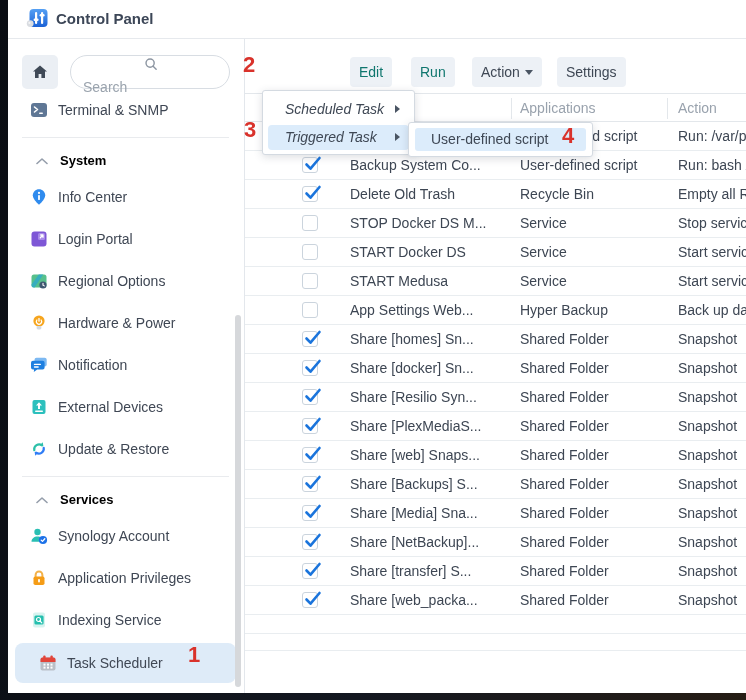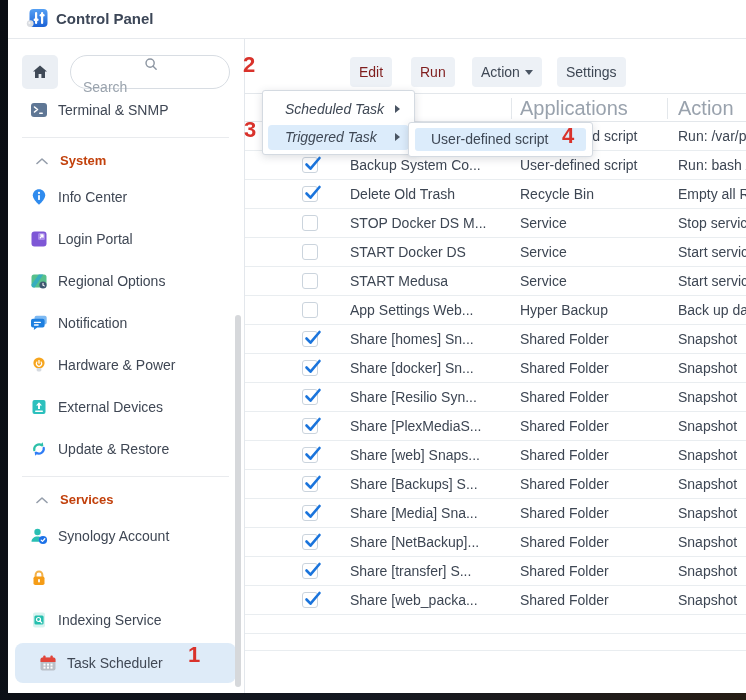--- a/index.html
+++ b/index.html
@@ -21,31 +21,31 @@
   .search-box { width:160px; height:34px; border:1px solid #d8dde3; border-radius:17px; display:flex; align-items:center; padding:0 10px 0 12px; gap:7px; background:#fff;flex-direction:column; }
   .search-box svg { width:16px; height:16px; flex:none; }
   .search-box input { border:none; outline:none; width:100%; font-size:14px; color:#3f4754; font-family:"Liberation Sans",sans-serif; background:transparent; }
   .search-box input::placeholder { color:#9aa3ad; }
   .nav { padding:6px 8px 0 7px; }
   .nav-item { display:flex; align-items:center; height:30px; margin-bottom:12px; padding-left:15px; gap:10px; border-radius:8px; font-size:14px; color:#3f4754; position:relative; }
   .nav-item.active { background:#deebf8; height:40px; margin-top:-4px; margin-bottom:8px;padding-left:24px; }
   .nav-item .nicon { width:18px; height:18px; flex:none; display:flex; }
   .nav-item .nicon svg { width:18px; height:18px; }
   .nav-divider { height:1px; background:#e9ebee; margin:0 7px 10px 7px; }
-  .nav-section { display:flex; align-items:center; height:24px; margin-bottom:10px; padding-left:21px; gap:12px; font-size:13px; font-weight:700; color:#c2410c; }
+  .nav-section { display:flex; align-items:center; height:24px; margin-bottom:10px; padding-left:21px; gap:12px; font-size:13px; font-weight:700; color:#000000; }
   .nav-section svg { width:12px; height:7px; }
   .side-scroll { position:absolute; right:3px; top:276px; width:6px; height:372px; border-radius:3px; background:#d6d8db; }
 
   
   .main { position:absolute; left:237px; top:39px; right:0; bottom:0; background:#fff; overflow:hidden; }
   .tbtn { position:absolute; top:18px; height:30px; display:inline-flex; align-items:center; gap:5px; padding:0 9px; background:#edf1f6; border:none; border-radius:4px; font-size:14px; color:#3e4754; font-family:"Liberation Sans",sans-serif; }
-  .tbtn.disabled { color:#7f1d1d; }
+  .tbtn.disabled { color:#0f766e; }
   .tbtn svg { width:8px; height:5px; }
 
-  .thead { position:absolute; left:0; right:0; top:54px; height:29px; border-top:1px solid #e3e7eb; border-bottom:1px solid #e3e7eb; font-size:20px; color:#99a2ad; }
+  .thead { position:absolute; left:0; right:0; top:54px; height:29px; border-top:1px solid #e3e7eb; border-bottom:1px solid #e3e7eb; font-size:14px; color:#99a2ad; }
   .thead .hsep { position:absolute; top:4px; width:1px; height:21px; background:#e3e7eb; }
   .thead .hcell { position:absolute; top:0; line-height:28px; }
 
   .tbody { position:absolute; left:0; right:0; top:83px; }
   .trow { position:relative; height:29px; border-bottom:1px solid #e9edf0; font-size:14px; color:#3d4653; white-space:nowrap; }
   .trow .cb { position:absolute; left:57px; top:6px; width:16px; height:16px; background:#fff; border:1px solid #cbd4dd; border-radius:3px; }
   .trow .cb svg { position:absolute; left:-1px; top:-4px; width:20px; height:20px; overflow:visible; }
   .trow .c-name  { position:absolute; left:105px; top:0; line-height:28px; width:162px; overflow:hidden; }
   .trow .c-app   { position:absolute; left:275px; top:0; line-height:28px; width:150px; overflow:hidden; }
   .trow .c-action{ position:absolute; left:433px; top:0; line-height:28px; }
@@ -157,38 +157,38 @@
                 <path d="M1.5 12.5L8.8 2.5h4.4L4.6 15.5H4a2.5 2.5 0 0 1-2.5-2.5z" fill="#36aebe"></path>
                 <circle cx="13" cy="13" r="3.6" fill="#3e5771"></circle>
                 <path d="M13 11.2v1.9l1.3.8" stroke="#fff" stroke-width="1.1" fill="none" stroke-linecap="round"></path>
               </svg>
             </span>
             <span>Regional Options</span>
           </div>
           <div class="nav-item">
             <span class="nicon">
               <svg viewBox="0 0 18 18">
+                <circle cx="9" cy="7" r="5.6" fill="#f6a51e"></circle>
+                <rect x="6.6" y="12" width="4.8" height="3.4" rx="1.4" fill="#d5dae0"></rect>
+                <path d="M9 4.6v2.6" stroke="#fff" stroke-width="1.3" stroke-linecap="round"></path>
+                <path d="M6.9 6a2.6 2.6 0 1 0 4.2 0" fill="none" stroke="#fff" stroke-width="1.2" stroke-linecap="round"></path>
+              </svg>
+            </span>
+            <span>Hardware &amp; Power</span>
+          </div>
+          <div class="nav-item">
+            <span class="nicon">
+              <svg viewBox="0 0 18 18">
                 <rect x="4.5" y="1.8" width="12.2" height="8.6" rx="2" fill="#7db9f2"></rect>
                 <path d="M3 4.8h9.6a2 2 0 0 1 2 2v4.6a2 2 0 0 1-2 2H7.2L3.8 16l.3-2.6H3a2 2 0 0 1-2-2V6.8a2 2 0 0 1 2-2z" fill="#1d7fe0"></path>
                 <rect x="3.8" y="7.7" width="7.2" height="1.4" rx=".7" fill="#fff"></rect>
                 <rect x="3.8" y="10.3" width="5" height="1.4" rx=".7" fill="#fff"></rect>
               </svg>
             </span>
             <span>Notification</span>
-          </div>
-          <div class="nav-item">
-            <span class="nicon">
-              <svg viewBox="0 0 18 18">
-                <circle cx="9" cy="7" r="5.6" fill="#f6a51e"></circle>
-                <rect x="6.6" y="12" width="4.8" height="3.4" rx="1.4" fill="#d5dae0"></rect>
-                <path d="M9 4.6v2.6" stroke="#fff" stroke-width="1.3" stroke-linecap="round"></path>
-                <path d="M6.9 6a2.6 2.6 0 1 0 4.2 0" fill="none" stroke="#fff" stroke-width="1.2" stroke-linecap="round"></path>
-              </svg>
-            </span>
-            <span>Hardware &amp; Power</span>
           </div>
           <div class="nav-item">
             <span class="nicon">
               <svg viewBox="0 0 18 18">
                 <rect x="2.5" y="2" width="13" height="14" rx="2" fill="#2cc0bd"></rect>
                 <path d="M9 4.2l3 3.2H10v3.6H8V7.4H6z" fill="#fff"></path>
                 <rect x="5" y="12.4" width="8" height="1.6" rx=".8" fill="#fff"></rect>
               </svg>
             </span>
             <span>External Devices</span>
@@ -223,20 +223,21 @@
             <span>Synology Account</span>
           </div>
           <div class="nav-item">
             <span class="nicon">
               <svg viewBox="0 0 18 18">
                 <path d="M5.6 8V5.9a3.4 3.4 0 0 1 6.8 0V8" fill="none" stroke="#f3b24a" stroke-width="2"></path>
                 <rect x="3.5" y="7.4" width="11" height="8.6" rx="1.8" fill="#f59c16"></rect>
                 <rect x="8.1" y="9.9" width="1.8" height="3.6" rx=".9" fill="#fff"></rect>
               </svg>
             </span>
+            <span>Application Privileges</span>
           </div>
           <div class="nav-item">
             <span class="nicon">
               <svg viewBox="0 0 18 18">
                 <rect x="3" y="1.5" width="12" height="15" rx="2" fill="#d7f3ef"></rect>
                 <rect x="4.4" y="4.4" width="9.2" height="9.2" rx="1.5" fill="#25bfae"></rect>
                 <circle cx="8.5" cy="8.5" r="2" fill="none" stroke="#fff" stroke-width="1.2"></circle>
                 <path d="M10 10l1.8 1.8" stroke="#fff" stroke-width="1.2" stroke-linecap="round"></path>
               </svg>
             </span>

